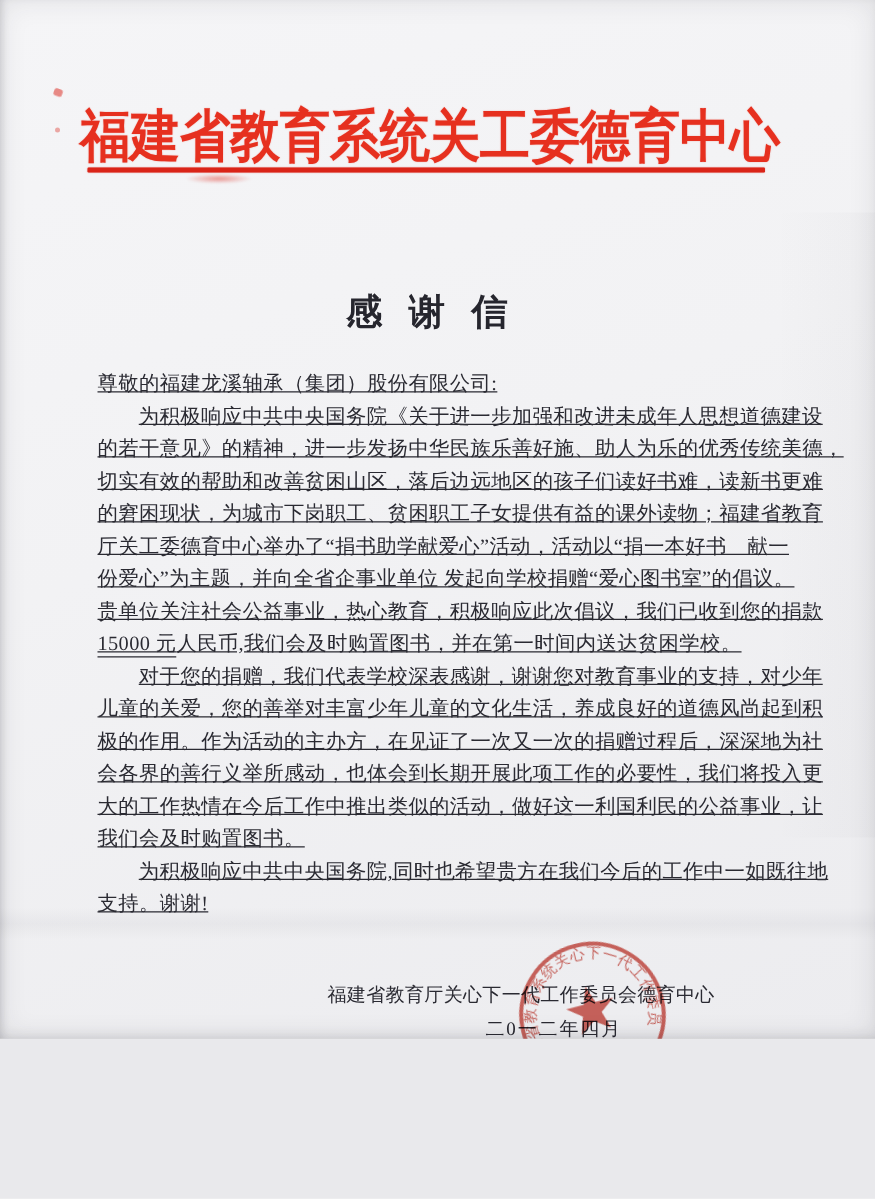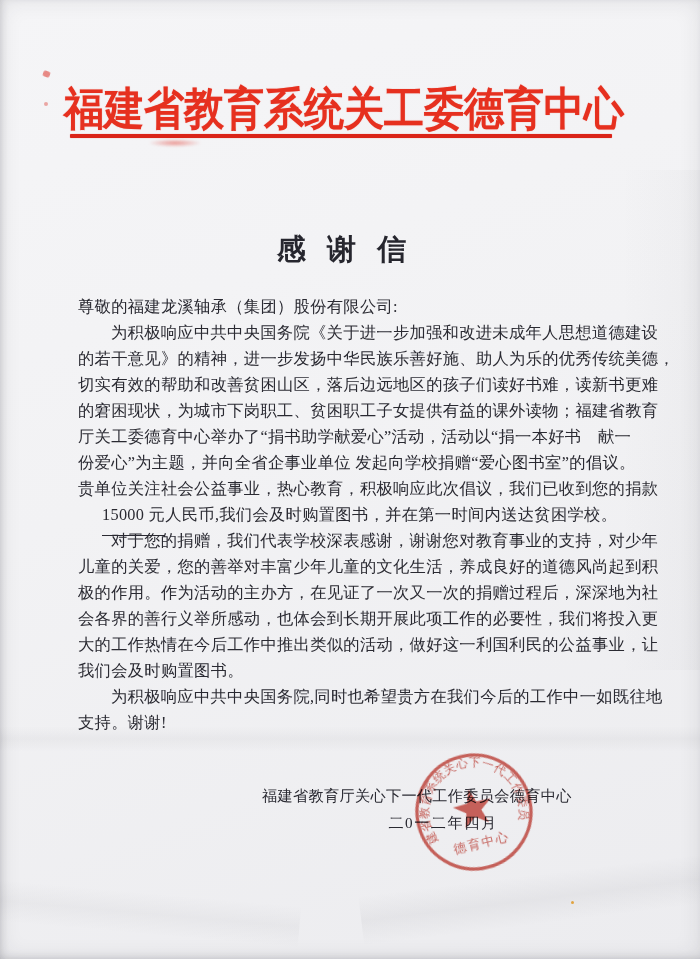--- a/index.html
+++ b/index.html
@@ -2,21 +2,21 @@
 <html lang="zh"><head>
 <meta charset="utf-8">
 <style>
   html,body{margin:0;padding:0;}
   body{
     width:700px;height:959px;overflow:hidden;
     font-family:"Liberation Serif","DejaVu Serif",serif;
     background:#e9e9ec;
   }
   .page{
-    position:relative;width:700px;height:959px;overflow:hidden;
+    position:relative;width:700px;height:831px;overflow:hidden;
     background:linear-gradient(160deg,#f5f5f7 0%,#f2f2f4 45%,#ececef 100%);
   }
   
   .masthead{
     position:absolute;top:80px;left:0;width:700px;height:54px;
     text-align:center;font-weight:800;font-size:40px;line-height:52px;
     color:#e6301f;letter-spacing:0px;white-space:nowrap;
     transform:scaleY(1.12) translateX(-6px);transform-origin:center top;
     text-shadow:0 0 1px rgba(230,48,31,.45);
   }
@@ -40,23 +40,24 @@
     letter-spacing:7px;transform:translateX(-5px);
   }
   
   .body-block{
     position:absolute;top:294px;left:78px;width:556px;
     font-size:16.3px;color:#2a2a32;
   }
   .bline{
     height:26px;line-height:26px;white-space:nowrap;
     letter-spacing:.3px;
+    text-decoration:underline;
   }
   .bline.indent{padding-left:33px;}
-  .uline{border-bottom:1.4px solid #2a2a32;padding-bottom:11px;margin-left:24px;}
+  .uline{border-bottom:1.4px solid #2a2a32;padding-bottom:1px;}
   
   .sig-line{
     position:absolute;top:786px;right:118px;width:320px;
     text-align:left;font-size:15.2px;color:#2a2a32;
     letter-spacing:.3px;white-space:nowrap;
   }
   .sig-date{
     position:absolute;top:813px;left:343px;width:200px;
     text-align:center;font-size:15.2px;color:#2a2a32;
     letter-spacing:1.5px;white-space:nowrap;

